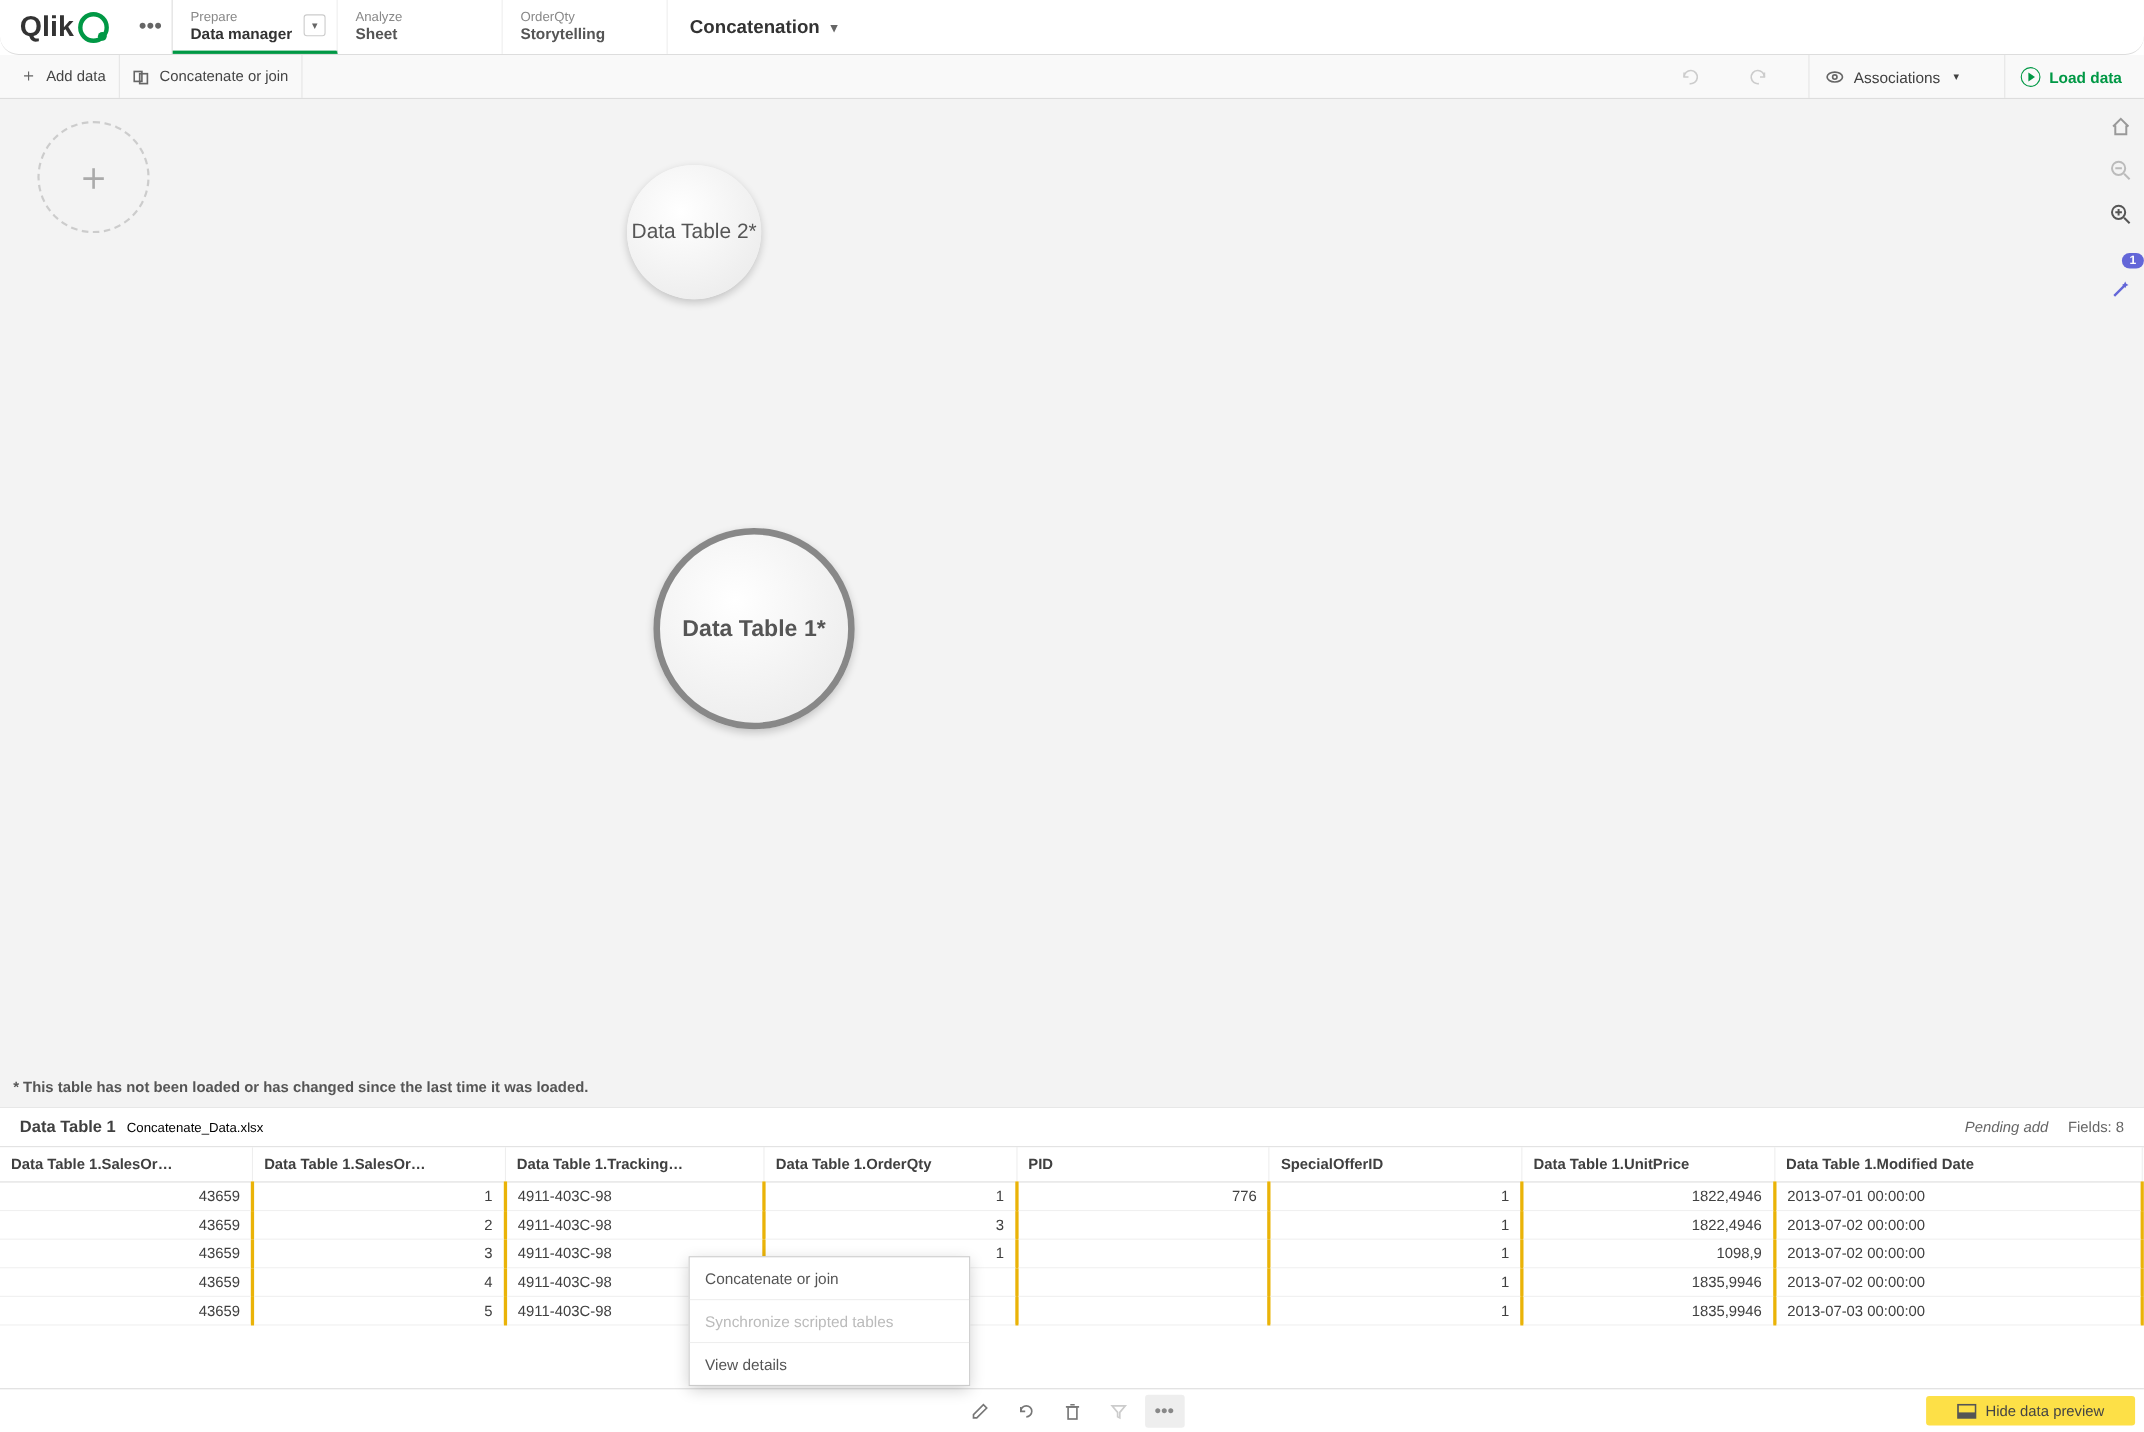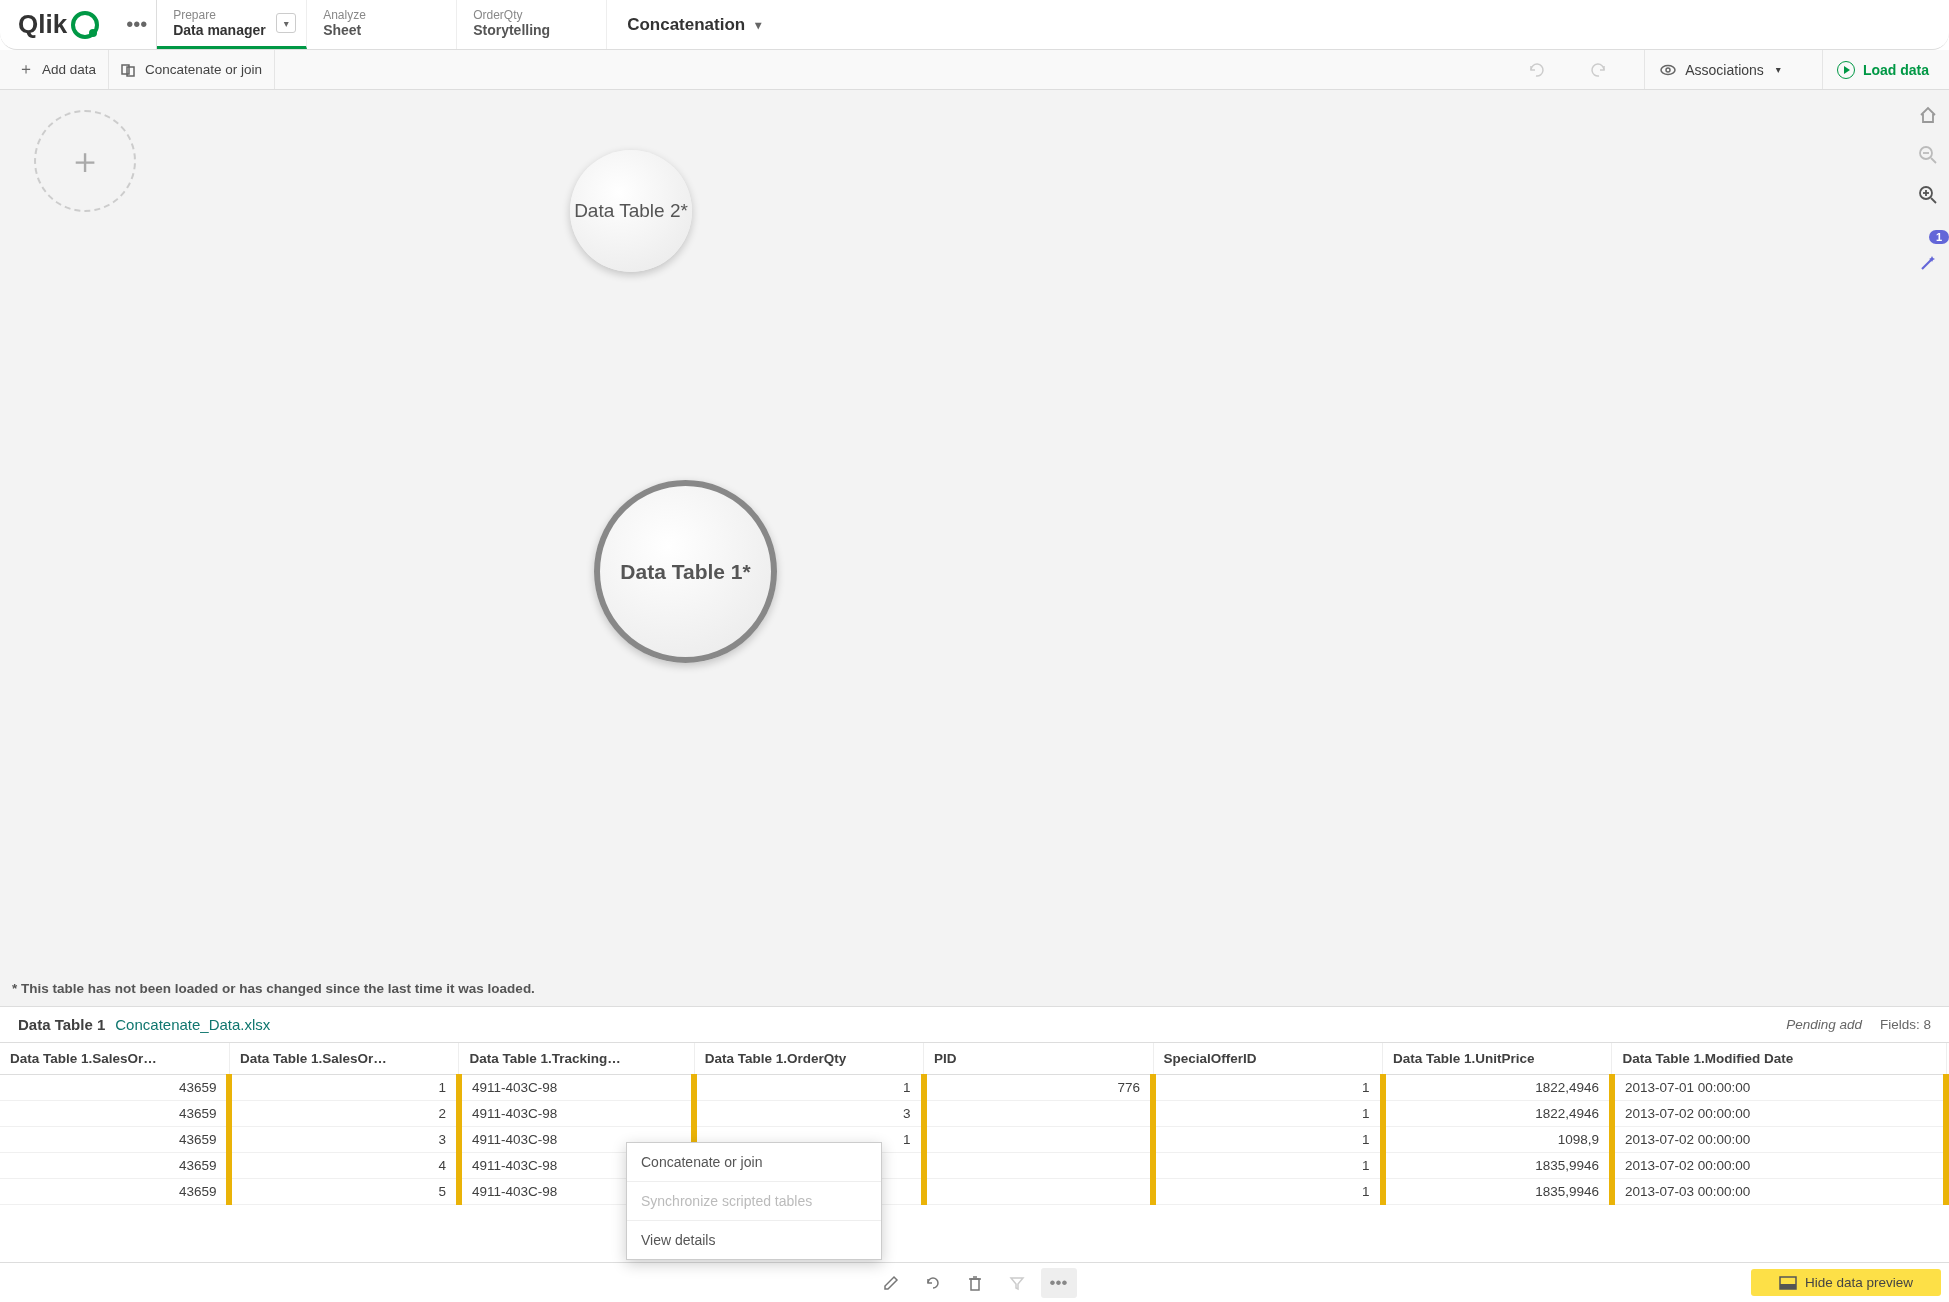--- a/index.html
+++ b/index.html
@@ -44,29 +44,29 @@
 
 .side-tools { position: absolute; top: 10px; right: 6px; display: flex; flex-direction: column; gap: 10px; align-items: center; }
 .side-tool { width: 30px; height: 30px; display: flex; align-items: center; justify-content: center; color: #888; cursor: pointer; font-size: 18px; }
 .side-tool.darker { color: #555; }
 .wand-badge { position: relative; margin-top: 28px; }
 .wand-badge .badge { position: absolute; top: -18px; right: -6px; background: #6366d8; color: #fff; border-radius: 10px; font-size: 11px; padding: 1px 7px; font-weight: 600; }
 
 
 .preview-header { height: 36px; display: flex; align-items: center; padding: 0 18px; border-top: 1px solid #ddd; background: #fff; }
 .preview-header .tname { font-weight: 600; font-size: 15px; margin-right: 10px; }
-.preview-header .fname { color: #0f766e; font-size: 15px; }
+.preview-header .fname { color: #000000; font-size: 12px; }
 .preview-header .right { margin-left: auto; display: flex; gap: 18px; font-size: 13.5px; color: #666; }
 .preview-header .pending { font-style: italic; }
 
 
 .table-wrap { height: 218px; overflow: hidden; border-top: 1px solid #ddd; position: relative; }
 table { border-collapse: collapse; width: 100%; table-layout: fixed; }
 th { text-align: left; padding: 8px 10px; font-weight: 600; font-size: 13.5px; border-bottom: 1px solid #ddd; border-right: 1px solid #eee; background: #fff; white-space: nowrap; overflow: hidden; text-overflow: ellipsis; }
-td { padding: 5px 10px; font-size: 13.5px; border-bottom: 1px solid #f0f0f0; border-right: 6px solid #eab308; white-space: nowrap; overflow: hidden; }
+td { padding: 5px 10px; font-size: 13.5px; border-bottom: 1px solid #f0f0f0; border-right: 3px solid #eab308; white-space: nowrap; overflow: hidden; }
 td.num { text-align: right; }
 
 
 .context-menu { position: absolute; bottom: 42px; left: 626px; width: 256px; background: #fff; border: 1px solid #ccc; box-shadow: 0 4px 14px rgba(0,0,0,0.2); z-index: 100; }
 .context-menu .item { padding: 11px 14px; font-size: 14px; border-bottom: 1px solid #eee; cursor: pointer; color: #555; }
 .context-menu .item.disabled { color: #bbb; cursor: default; }
 .context-menu .item:last-child { border-bottom: none; }
 
 
 .bottom-bar { position: fixed; bottom: 0; left: 0; right: 0; height: 40px; border-top: 1px solid #ddd; background: #fff; display: flex; align-items: center; justify-content: center; }

